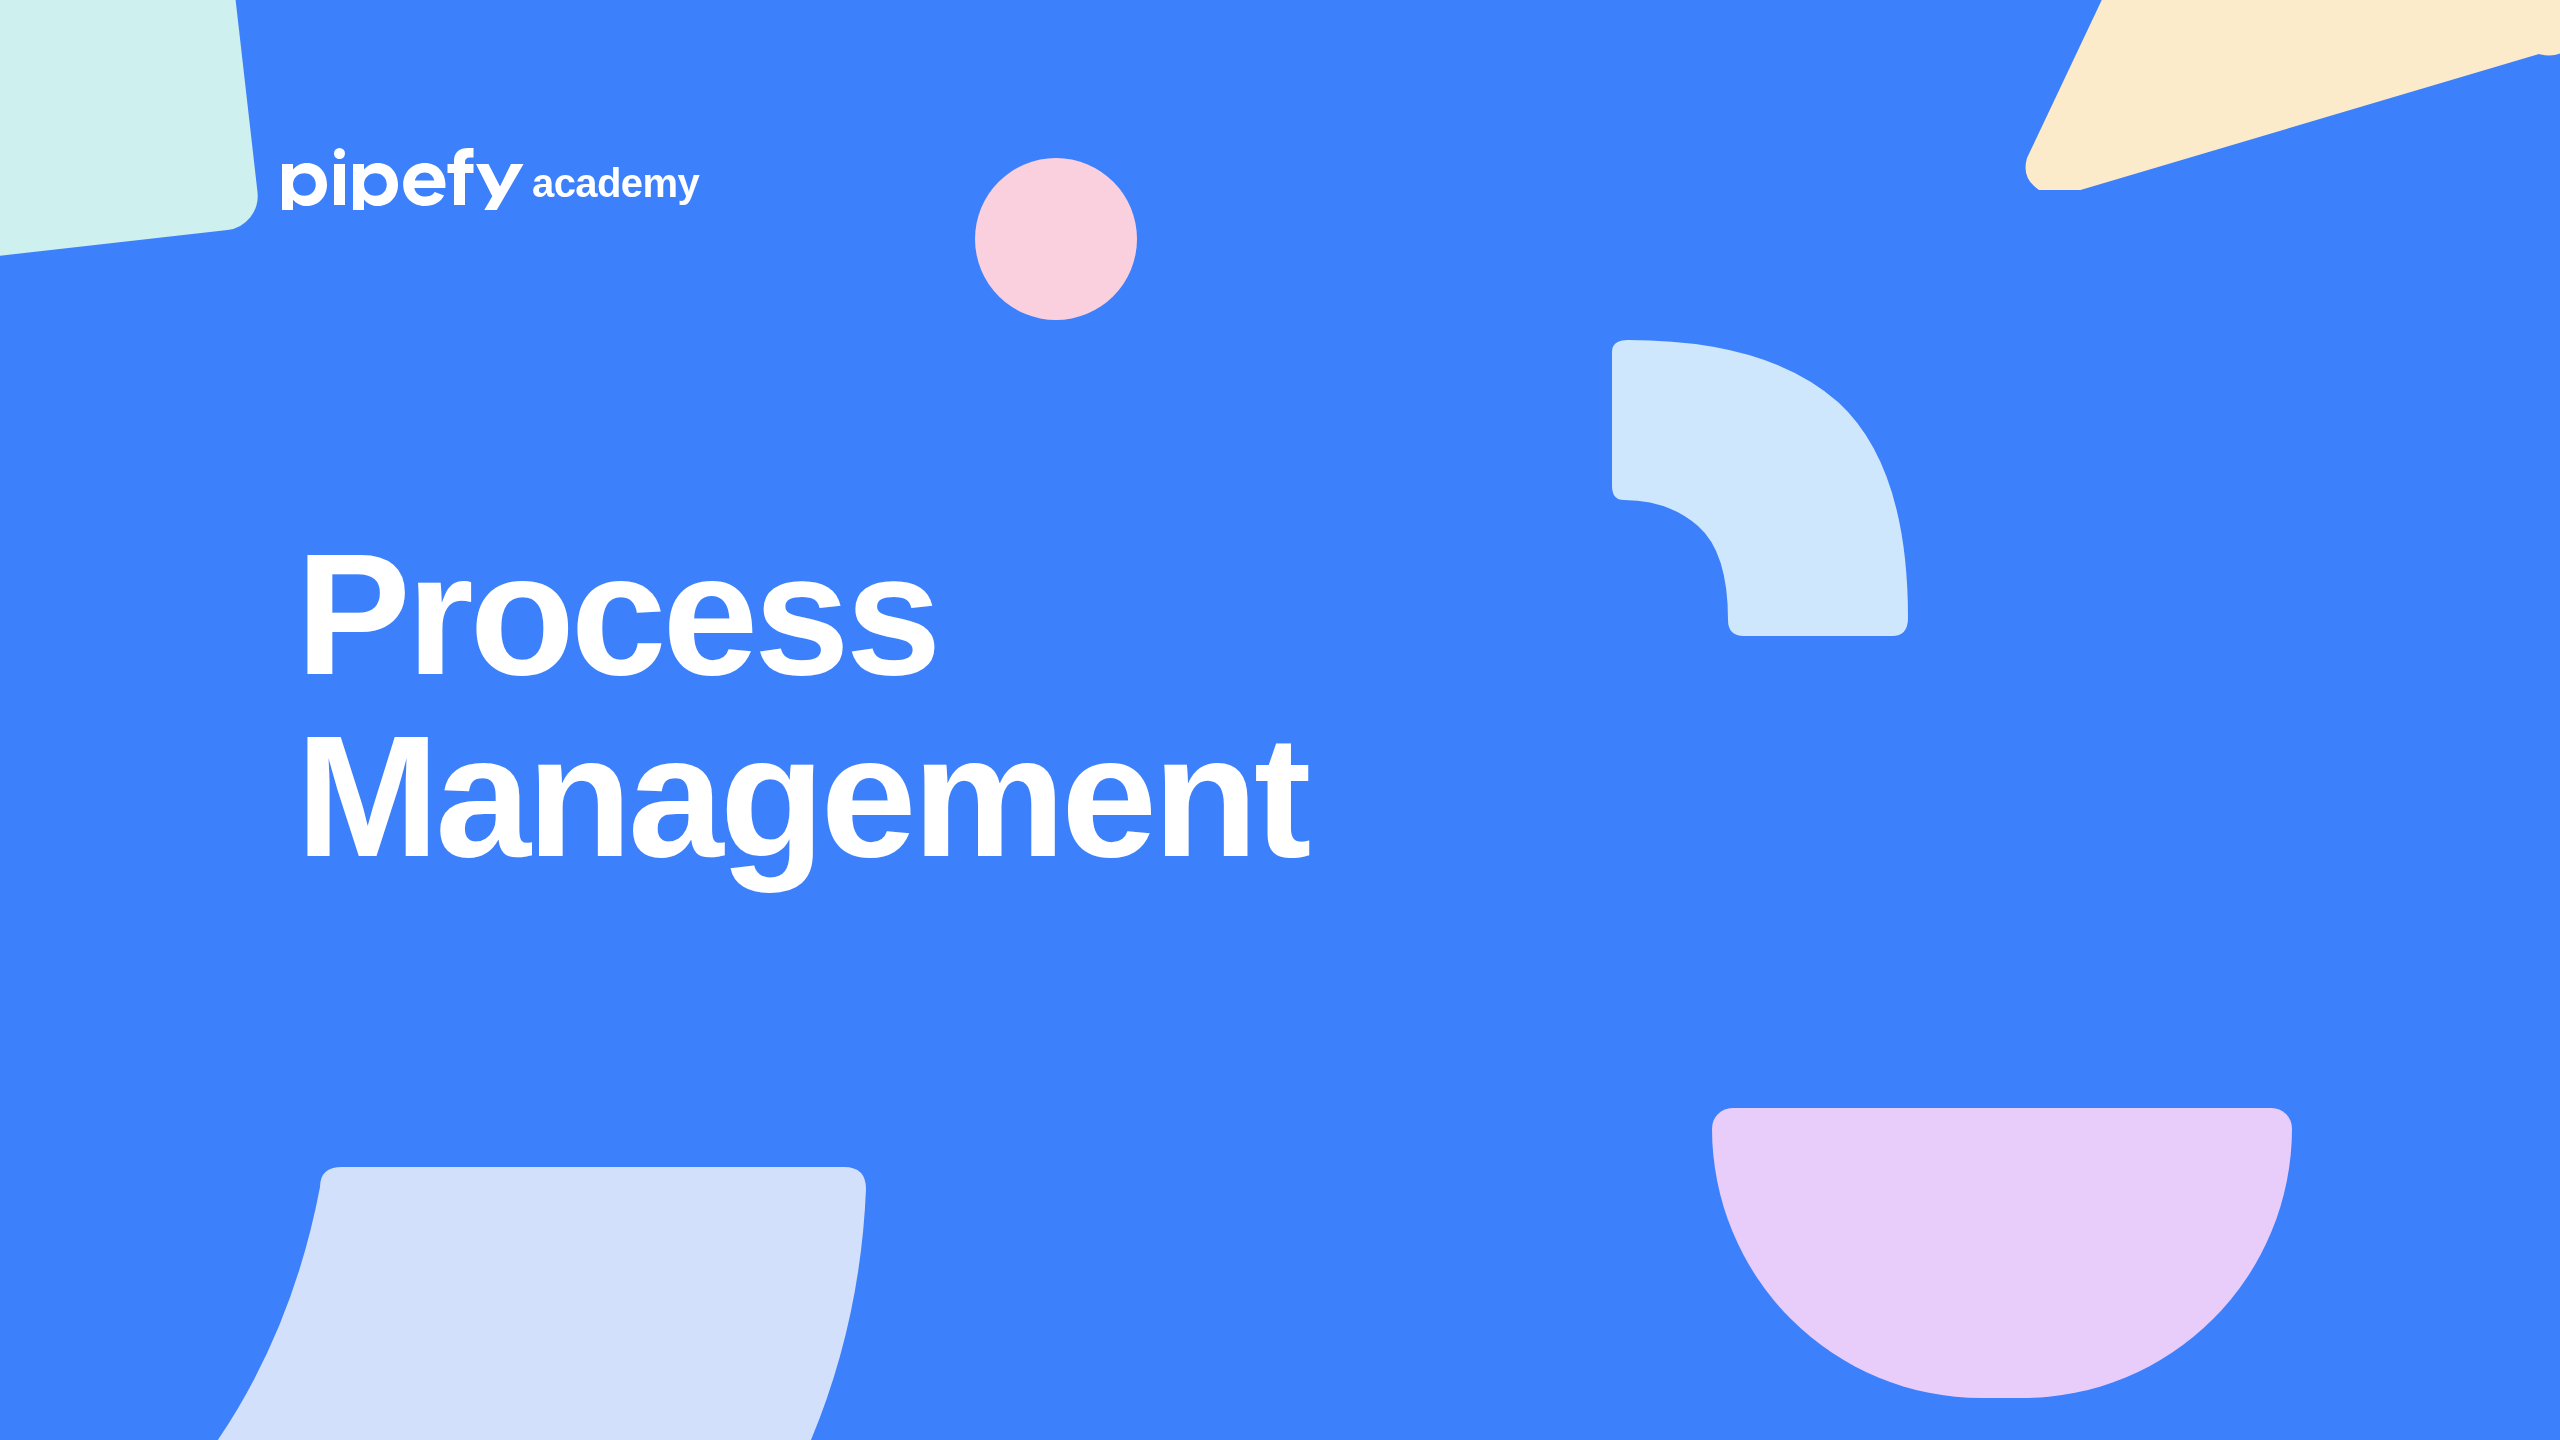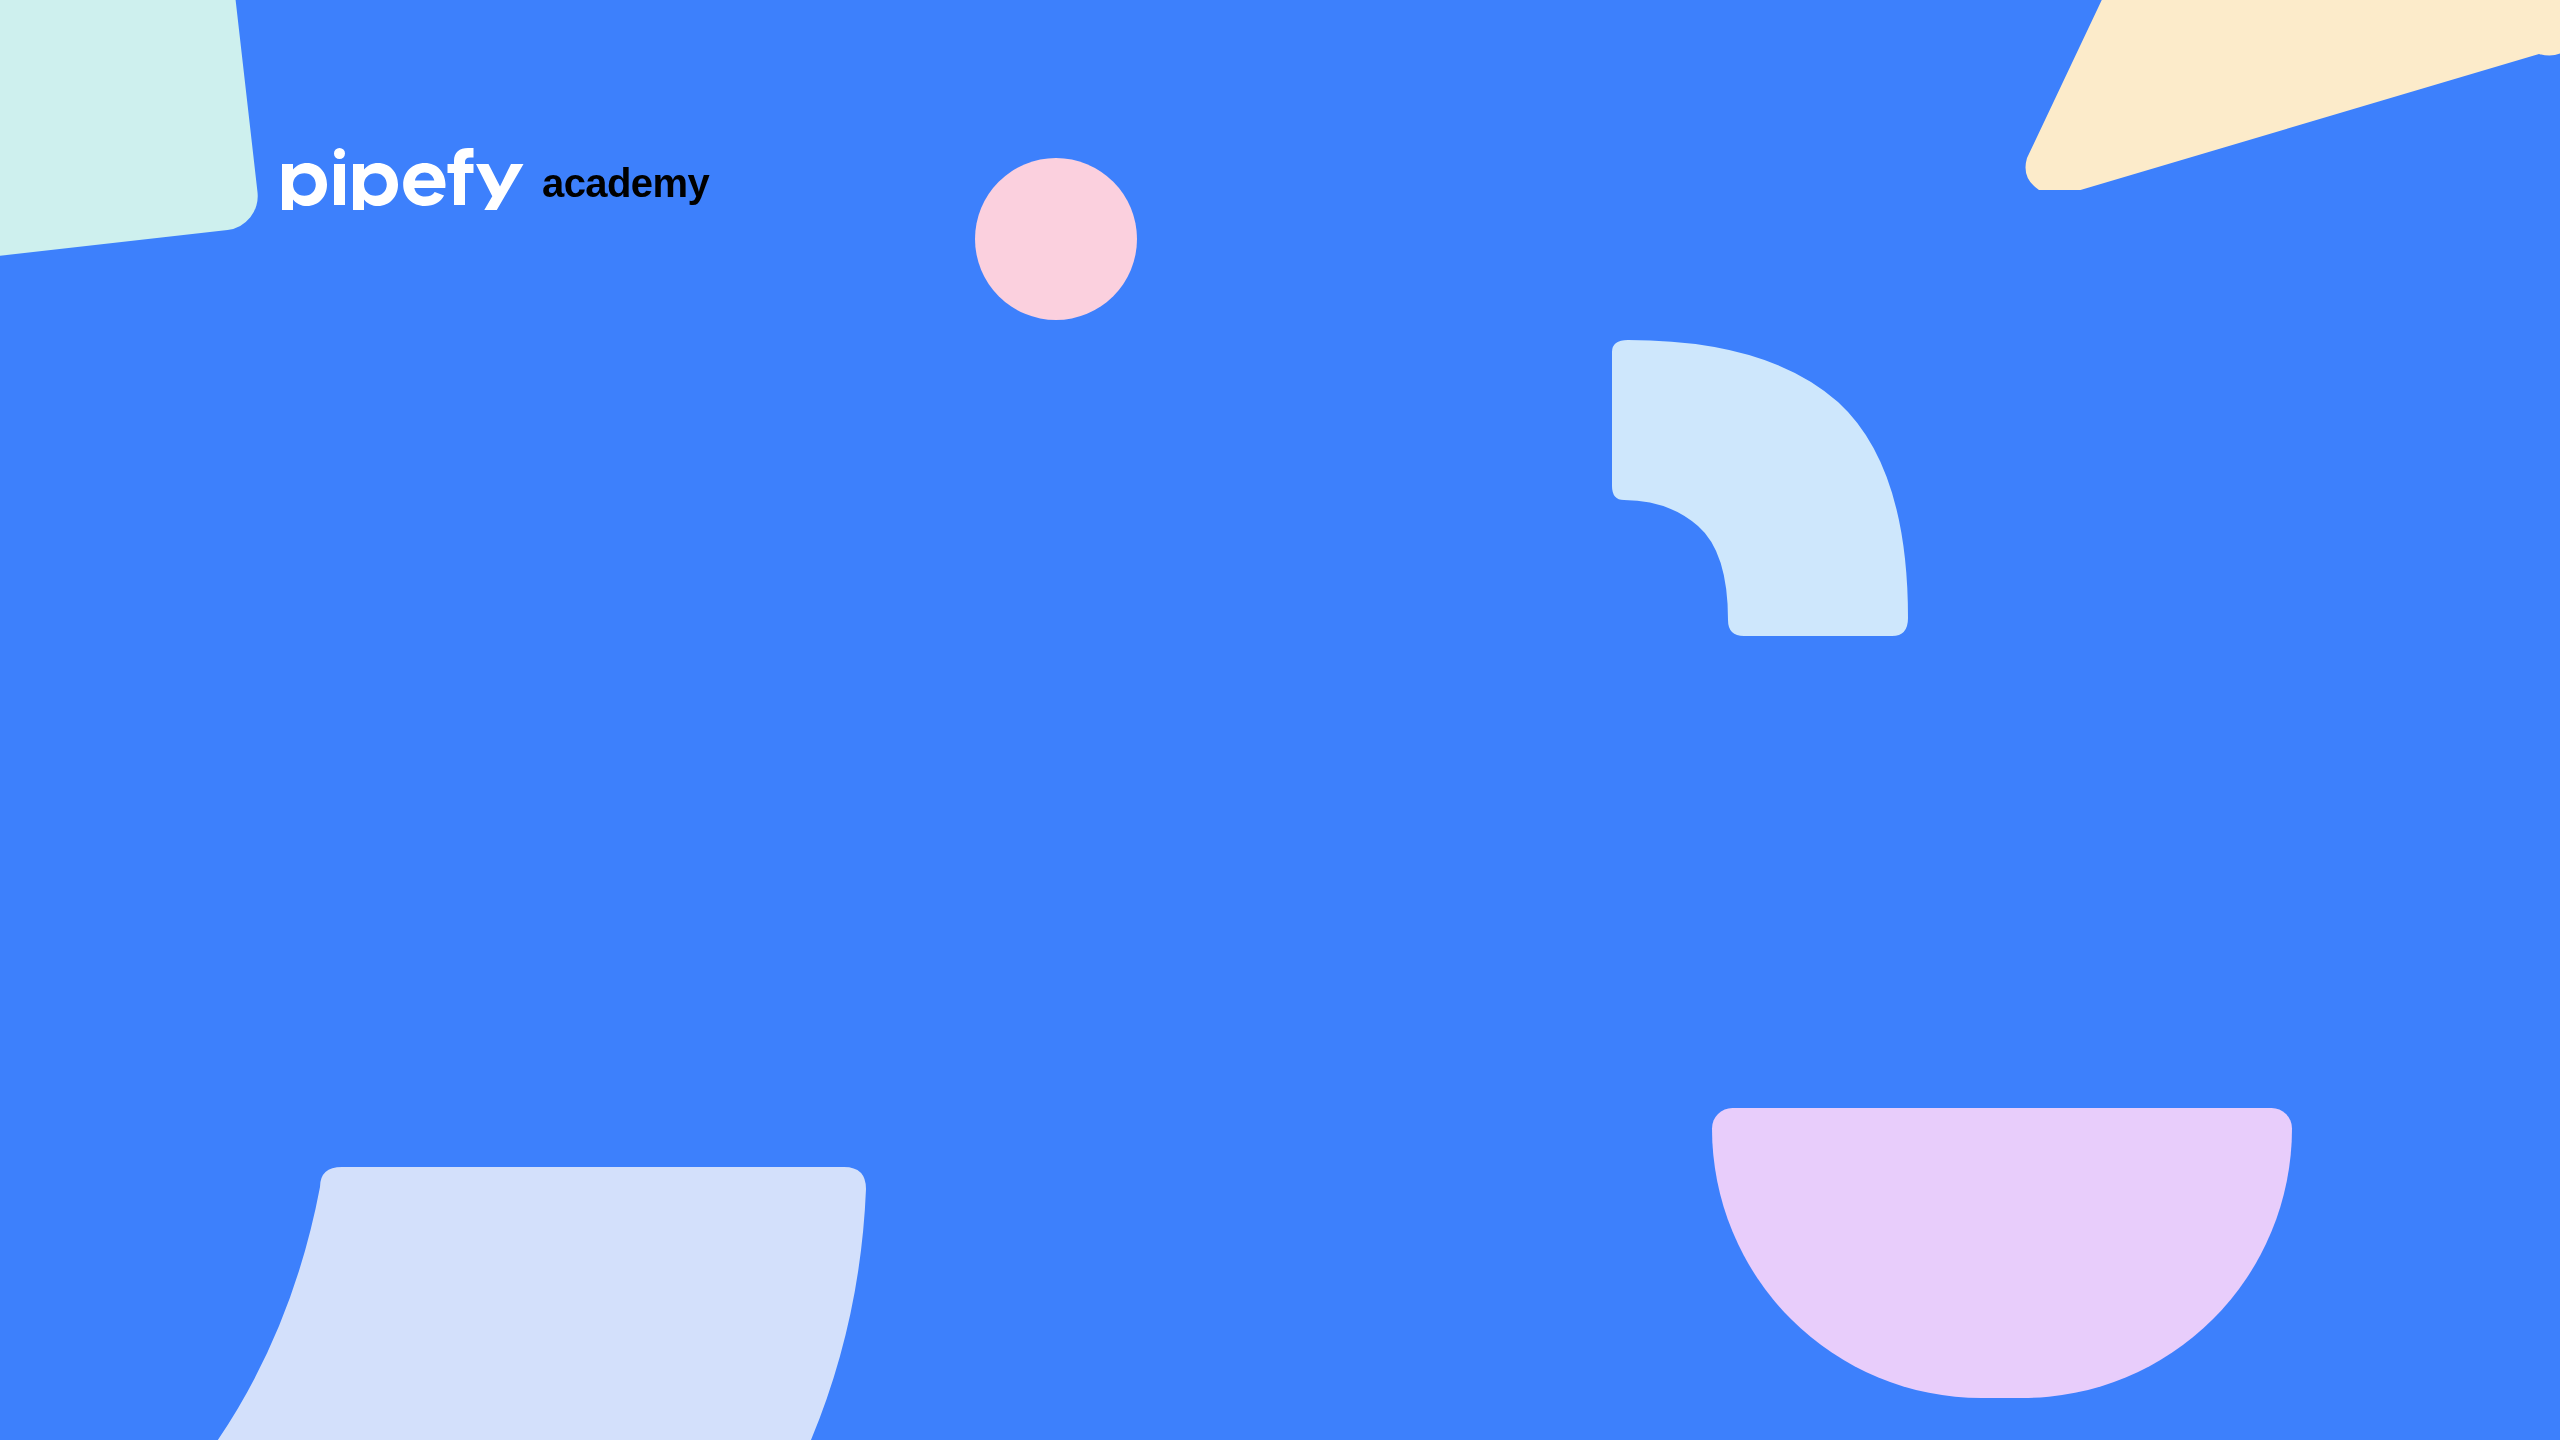--- a/index.html
+++ b/index.html
@@ -90,26 +90,26 @@
   .logo-lockup {
     position: absolute;
     left: 282px;
     top: 130px;
     display: flex;
     align-items: flex-end;
     height: 80px;
   }
   .logo-mark { display: block; height: 62px; width: auto; }
   .logo-academy {
-    color: #000000;
+    color: #ffffff;
     font-size: 40px;
     font-weight: 700;
     letter-spacing: -0.6px;
     line-height: 1;
-    margin-left: 12px;
+    margin-left: 2px;
     margin-bottom: 7px;
     white-space: nowrap;
   }
 
   
   .title-block {
     position: absolute;
     left: 296px;
     top: 528px;
     width: 1500px;
@@ -190,14 +190,18 @@
 
       <path fill="#ffffff" d="M142.8 15c12.3 0 20.7 9.3 20.7 21.8 0 1-.1 2.2-.2 3.2h-31c1 5.2 5.2 8.6 10.9 8.6 4.4 0 7.7-1.8 9.5-4.7l9.4 3.6C158.8 54 151.7 58 142.9 58c-12.6 0-21.7-9.1-21.7-21.5S130.4 15 142.8 15zm9.5 17.4c-1.1-4.9-4.8-8-9.6-8-4.9 0-8.7 3-9.8 8h19.4z"></path>
 
       <path fill="#ffffff" d="M172 25h-6.5v-9H172v-3.5C172 4.5 177.5 0 186 0h5.5v9.5H188c-3.4 0-5 1.5-5 4.5v2h8.5v9H183v32h-11V25z"></path>
 
       <path fill="#ffffff" d="M194 16h12.5l11.5 22.5L229 16h12.5l-27 46.5H202l8.3-14.3L194 16z"></path>
     </svg>
     <span class="logo-academy">academy</span>
   </div>
 
+  <div class="title-block">
+    <span class="title-line">Process</span>
+    <span class="title-line">Management</span>
+  </div>
 
 </div>
 
 </body></html>

